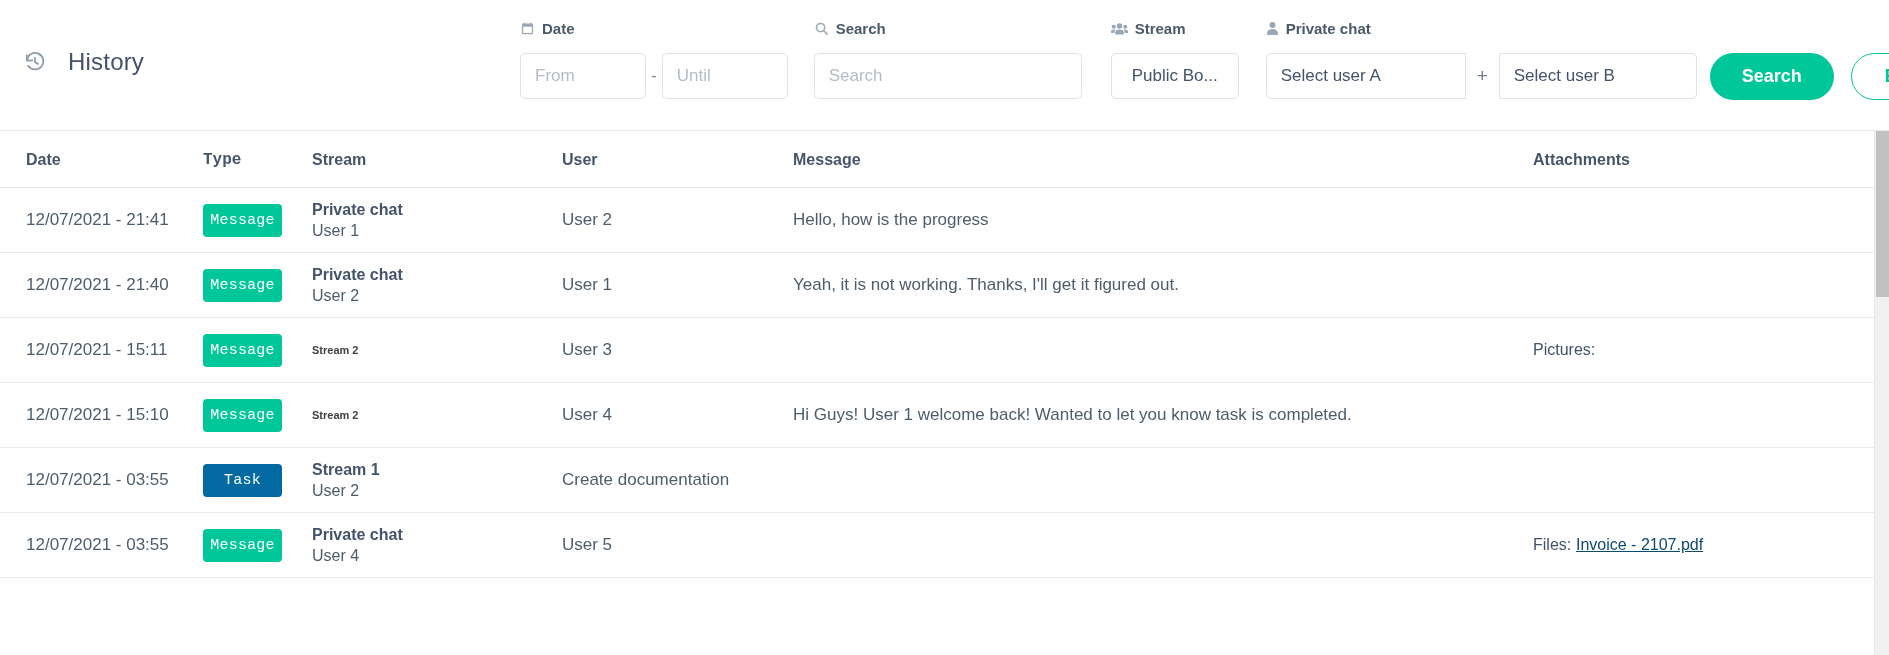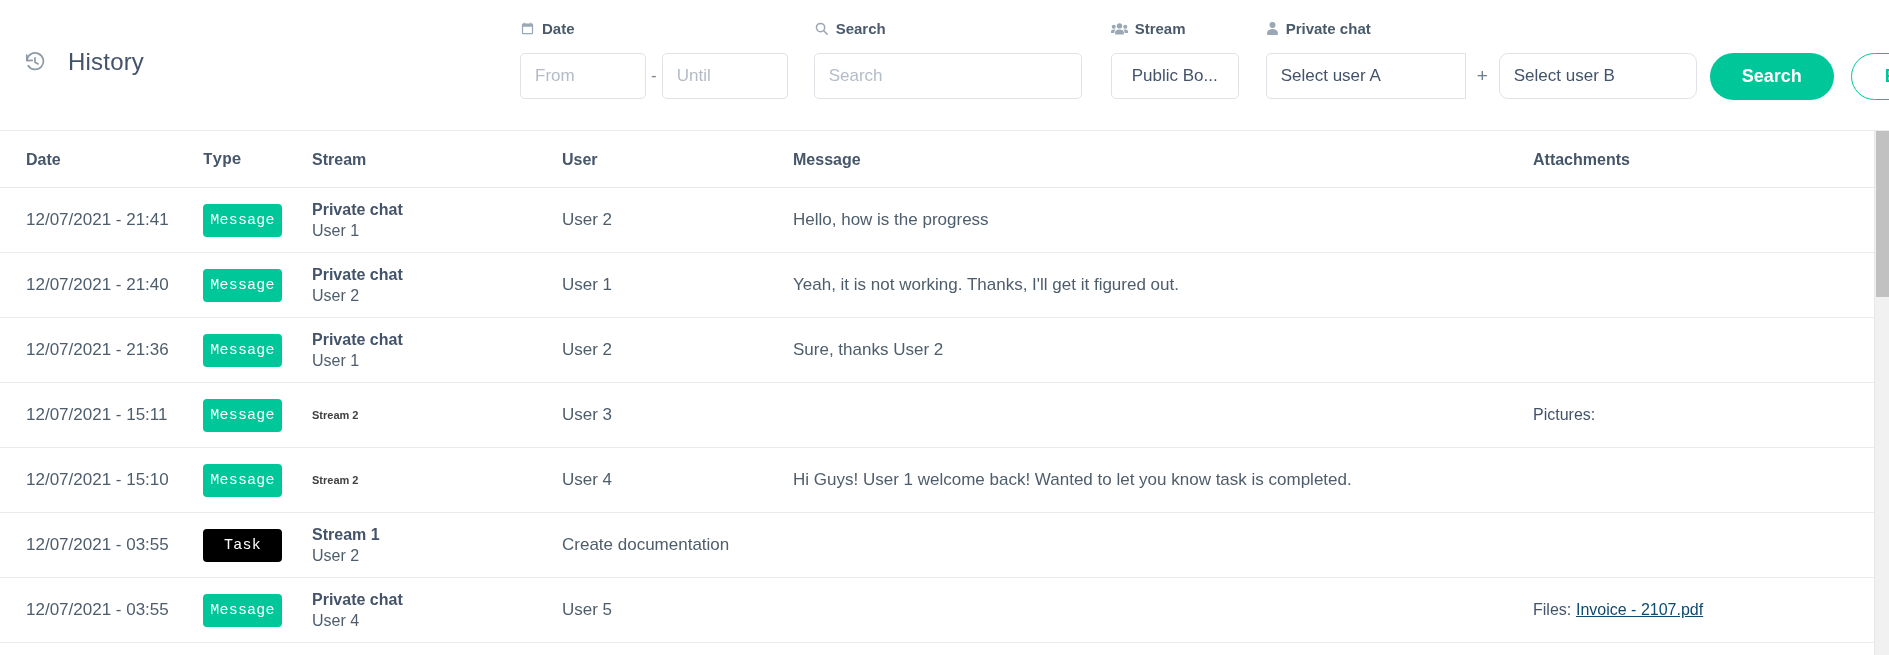--- a/index.html
+++ b/index.html
@@ -89,21 +89,21 @@
   .ctl-search { width: 268px; }
   .ctl-stream {
     width: 128px; text-align: center;
     overflow: hidden; white-space: nowrap; text-overflow: ellipsis;
     display: flex; align-items: center; justify-content: center;
     cursor: pointer;
   }
   .ctl-usera { width: 200px; display:flex; align-items:center; cursor: pointer;
                border-top-right-radius:0; border-bottom-right-radius:0; }
   .ctl-userb { width: 198px; display:flex; align-items:center; cursor: pointer;
-               border-top-left-radius:0; border-bottom-left-radius:0;border-radius:9px; }
+               border-top-left-radius:0; border-bottom-left-radius:0; }
   .plus { color: #6f7d8c; font-size: 19px; padding: 0 11px; }
 
   .gap-a { width: 26px; }
   .gap-b { width: 29px; }
   .gap-c { width: 27px; }
 
   .btn-row {
     display: flex;
     align-items: center;
     gap: 17px;
@@ -177,21 +177,21 @@
     justify-content: center;
     width: 79px;
     height: 33px;
     border-radius: 4px;
     font-size: 15px;
     color: #fff;
     font-weight: 400;
     letter-spacing: .2px;
   }
   .badge-message { background: #00c79a; }
-  .badge-task { background: #000000; }
+  .badge-task { background: #0369a1; }
 
   .stream-main { font-weight: 700; color: #43536a; font-size: 16px; line-height: 20px; }
   .stream-sub  { font-weight: 400; color: #4e5d6c; font-size: 16px; line-height: 21px; }
   .stream-single { font-weight: 700; color: #404040; font-size: 11px; }
 
   .att-label { font-weight: 400; color: #43536a; font-size: 16px; }
   .att-link {
     color: #0c4a6e;
     font-size: 16px;
     text-decoration: underline;
@@ -349,31 +349,20 @@
             <td class="col-type"><span class="badge badge-message">Message</span></td>
             <td class="col-stream">
               <div class="stream-main">Private chat</div>
               <div class="stream-sub">User 2</div>
             </td>
             <td class="col-user">User 1</td>
             <td class="col-msg">Yeah, it is not working. Thanks, I'll get it figured out.</td>
             <td class="col-att"></td>
           </tr>
           <tr>
-            <td class="col-date">12/07/2021 - 21:36</td>
-            <td class="col-type"><span class="badge badge-message">Message</span></td>
-            <td class="col-stream">
-              <div class="stream-main">Private chat</div>
-              <div class="stream-sub">User 1</div>
-            </td>
-            <td class="col-user">User 2</td>
-            <td class="col-msg">Sure, thanks User 2</td>
-            <td class="col-att"></td>
-          </tr>
-          <tr>
             <td class="col-date">12/07/2021 - 15:11</td>
             <td class="col-type"><span class="badge badge-message">Message</span></td>
             <td class="col-stream">
               <div class="stream-single">Stream 2</div>
             </td>
             <td class="col-user">User 3</td>
             <td class="col-msg"></td>
             <td class="col-att"><span class="att-label">Pictures:</span></td>
           </tr>
           <tr>

